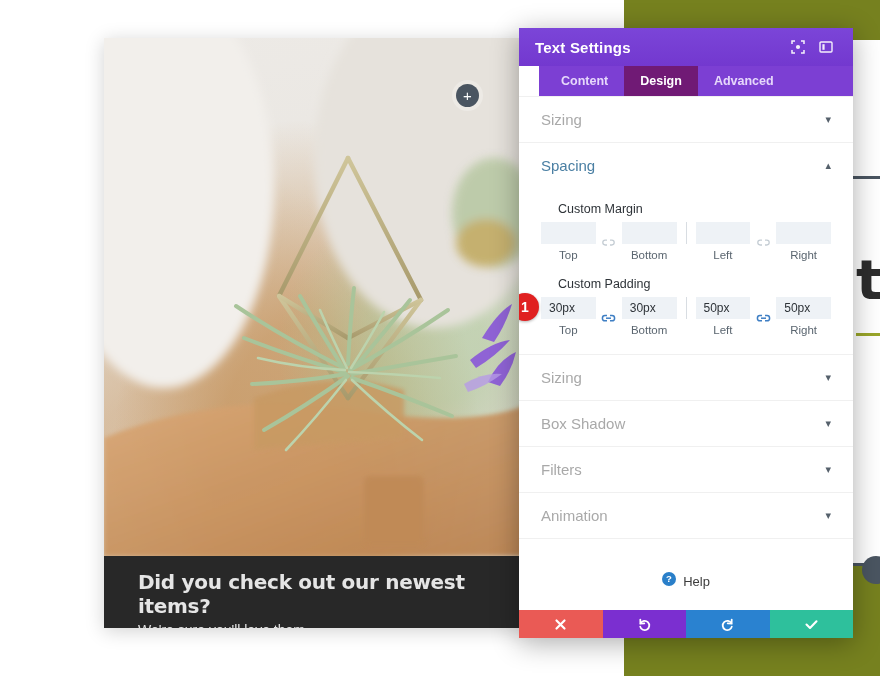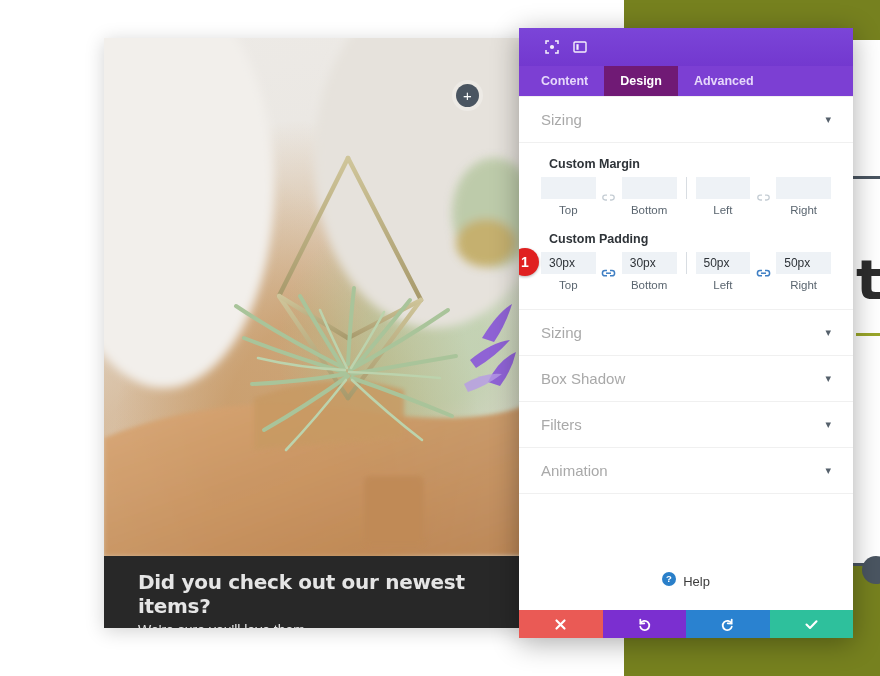--- a/index.html
+++ b/index.html
@@ -75,39 +75,39 @@
   #modal-head{
     background:#7b3fd4;background:linear-gradient(#7b45d8,#7338cf);
     height:38px;display:flex;align-items:center;padding:0 16px;flex:0 0 auto;
   }
   #modal-title{color:#fff;font-size:15px;font-weight:bold;flex:1;letter-spacing:.2px;}
   .head-icon{
     width:22px;height:22px;display:flex;align-items:center;justify-content:center;
     cursor:pointer;opacity:.92;margin-left:6px;
   }
 
-  #tabs{background:#7c3fd3;height:30px;display:flex;flex:0 0 auto;padding-left:6px;}
+  #tabs{background:#7c3fd3;height:30px;display:flex;flex:0 0 auto;padding-left:6px;margin-left:20px;}
   .tab{
     padding:0 16px;height:30px;display:flex;align-items:center;
     color:#e6d8fb;font-size:12.5px;font-weight:bold;cursor:pointer;
   }
   .tab.active{background:#701a75;color:#ffffff;}
 
   #scroll{flex:1 1 auto;overflow:hidden;position:relative;background:#fff;}
 
   .acc-row{
     height:45px;display:flex;align-items:center;justify-content:space-between;
     padding:0 22px;border-bottom:1px solid #f0f0f0;cursor:pointer;
   }
   .acc-label{font-size:15px;color:#a9a9a9;}
   .acc-row.open .acc-label{color:#4a7fa3;}
   .chev{color:#55606b;font-size:11px;line-height:1;}
 
   #spacing-body{padding:4px 22px 18px 22px;border-bottom:1px solid #f0f0f0;}
-  .group-title{font-size:12.5px;font-weight:bold;color:#2e3338;margin:10px 0 6px 8px;}
+  .group-title{font-size:12.5px;font-weight:normal;color:#2e3338;margin:10px 0 6px 17px;}
   .field-row{display:flex;align-items:center;}
   .quad{display:flex;align-items:center;flex:1;}
   .divider{width:1px;height:22px;background:#d8dde2;margin:0 9px;align-self:flex-start;}
   .cell{flex:1;display:flex;flex-direction:column;align-items:center;}
   .inp{
     width:100%;height:22px;background:#eef2f6;border:none;box-sizing:border-box;
     font-size:12px;color:#2e3338;padding:7px 8px;font-family:"Liberation Sans",sans-serif;
     outline:none;
   }
   .inp::placeholder{color:#b9c2ca;}
@@ -230,20 +230,21 @@
 
   <div id="caption">
     <p id="cap-title">Did you check out our newest items?</p>
     <p id="cap-sub">We're sure you'll love them.</p>
   </div>
 </div>
 
 <div id="modal">
 
   <div id="modal-head">
+    <div id="modal-title">Text Settings</div>
     <div class="head-icon">
       <svg width="14" height="14" viewBox="0 0 14 14" fill="none" stroke="#fff" stroke-width="1.5">
         <path d="M1 4V1h3M13 4V1h-3M1 10v3h3M13 10v3h-3"></path>
         <circle cx="7" cy="7" r="2.1" fill="#fff" stroke="none"></circle>
       </svg>
     </div>
     <div class="head-icon">
       <svg width="14" height="14" viewBox="0 0 14 14" fill="none" stroke="#fff" stroke-width="1.4">
         <rect x="1" y="2" width="12" height="10" rx="1"></rect>
         <rect x="3.4" y="4.2" width="2.2" height="5.6" fill="#fff" stroke="none"></rect>
@@ -262,20 +263,24 @@
     <div class="acc-row" style="height:22px;margin-top:-22px;">
       
       
     </div>
 
     <div class="acc-row">
       <span class="acc-label">Sizing</span>
       <span class="chev">▾</span>
     </div>
 
+    <div class="acc-row open" style="border-bottom:none;">
+      <span class="acc-label">Spacing</span>
+      <span class="chev">▴</span>
+    </div>
 
     <div id="spacing-body">
 
       <div class="group-title">Custom Margin</div>
       <div class="field-row">
         <div class="quad">
           <div class="cell">
             <input class="inp" value="" style="">
             <span class="cap">Top</span>
           </div>

